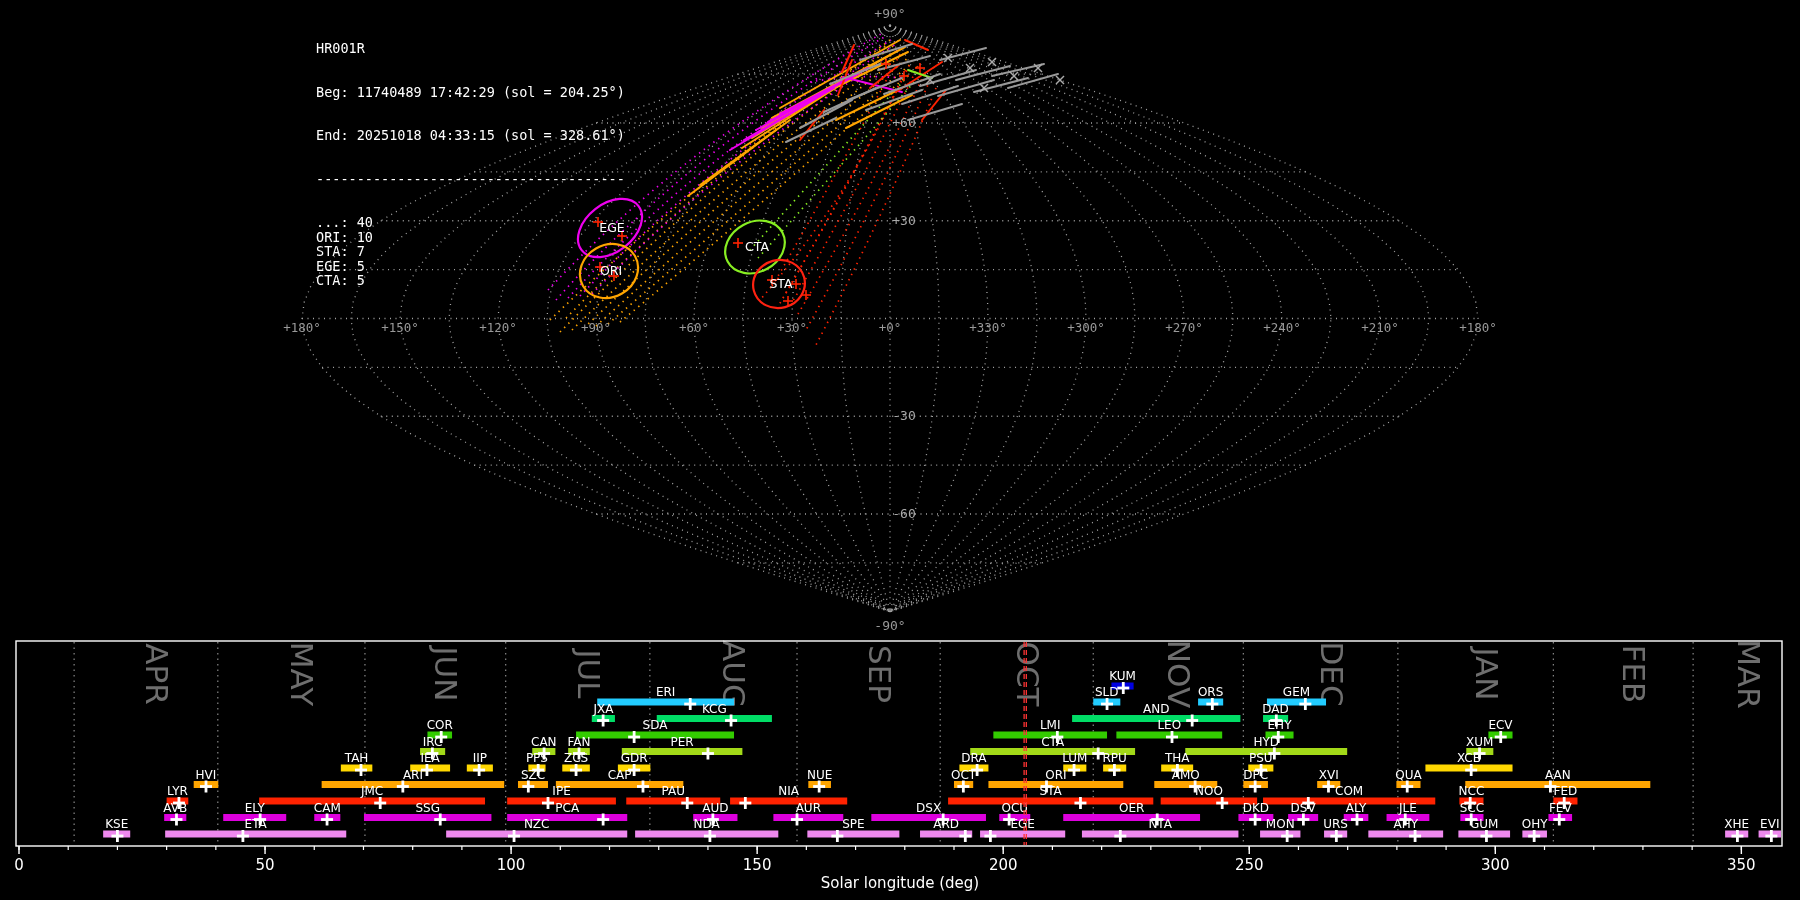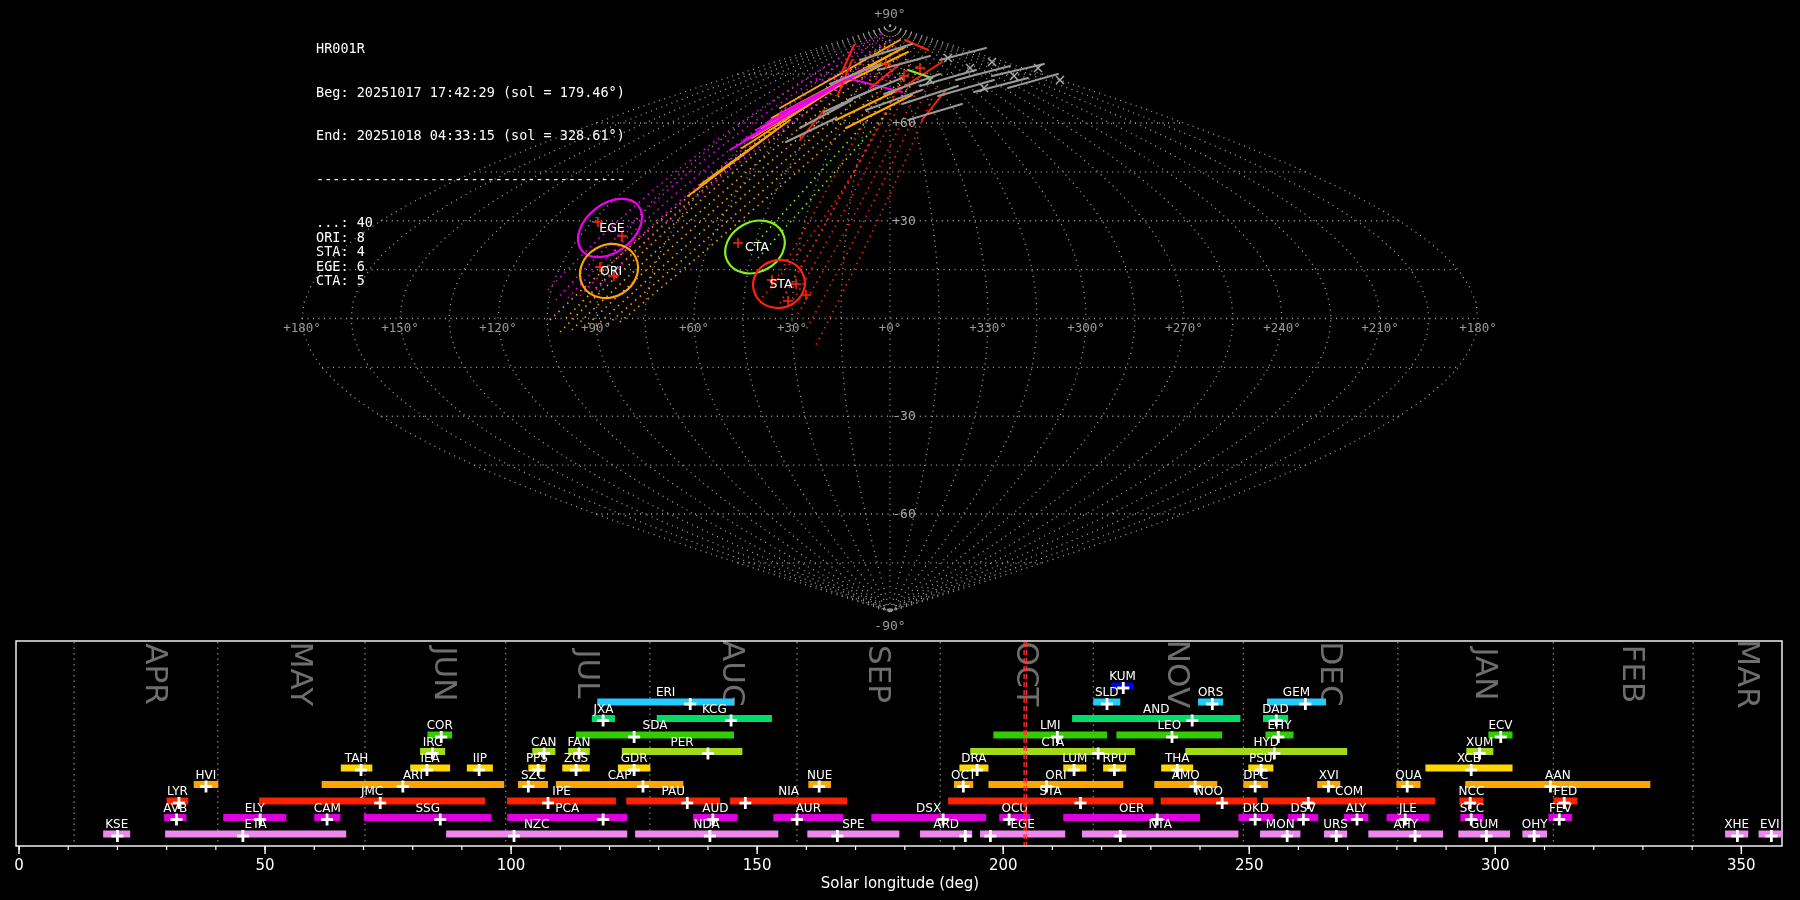--- a/index.html
+++ b/index.html
@@ -225,24 +225,24 @@
       <text x="988" y="331.5" fill="#999" font-size="12.5px" text-anchor="middle" class="mono">+330°</text>
       <text x="1086" y="331.5" fill="#999" font-size="12.5px" text-anchor="middle" class="mono">+300°</text>
       <text x="1184" y="331.5" fill="#999" font-size="12.5px" text-anchor="middle" class="mono">+270°</text>
       <text x="1282" y="331.5" fill="#999" font-size="12.5px" text-anchor="middle" class="mono">+240°</text>
       <text x="1380" y="331.5" fill="#999" font-size="12.5px" text-anchor="middle" class="mono">+210°</text>
       <text x="1478" y="331.5" fill="#999" font-size="12.5px" text-anchor="middle" class="mono">+180°</text>
     </svg>
 
   <div class="hdr">
     <div>HR001R</div>
-    <div>Beg: 20251017 17:42:29 (sol = 179.46°)</div>
+    <div>Beg: 11740489 17:42:29 (sol = 204.25°)</div>
     <div>End: 20251018 04:33:15 (sol = 328.61°)</div>
     <div>--------------------------------------</div>
-    <div id="hdr-counts"><div>...: 40</div><div>ORI: 8</div><div>STA: 4</div><div>EGE: 6</div><div>CTA: 5</div></div>
+    <div id="hdr-counts"><div>...: 40</div><div>ORI: 10</div><div>STA: 7</div><div>EGE: 5</div><div>CTA: 5</div></div>
   </div>
 
   <svg id="timeline" width="1800" height="260" viewBox="0 0 1800 260" style="position:absolute;left:0;top:640px;">
       <line x1="74.1152" y1="2" x2="74.1152" y2="205" stroke="#888" stroke-width="1.2" stroke-dasharray="1.5 4"></line>
       <text x="145.96179999999998" y="34" fill="#6e6e6e" font-size="31px" text-anchor="middle" transform="rotate(90 145.96179999999998 34)">APR</text>
       <line x1="217.8084" y1="2" x2="217.8084" y2="205" stroke="#888" stroke-width="1.2" stroke-dasharray="1.5 4"></line>
       <text x="291.37735" y="34" fill="#6e6e6e" font-size="31px" text-anchor="middle" transform="rotate(90 291.37735 34)">MAY</text>
       <line x1="364.9463" y1="2" x2="364.9463" y2="205" stroke="#888" stroke-width="1.2" stroke-dasharray="1.5 4"></line>
       <text x="435.3166" y="34" fill="#6e6e6e" font-size="31px" text-anchor="middle" transform="rotate(90 435.3166 34)">JUN</text>
       <line x1="505.68690000000004" y1="2" x2="505.68690000000004" y2="205" stroke="#888" stroke-width="1.2" stroke-dasharray="1.5 4"></line>

